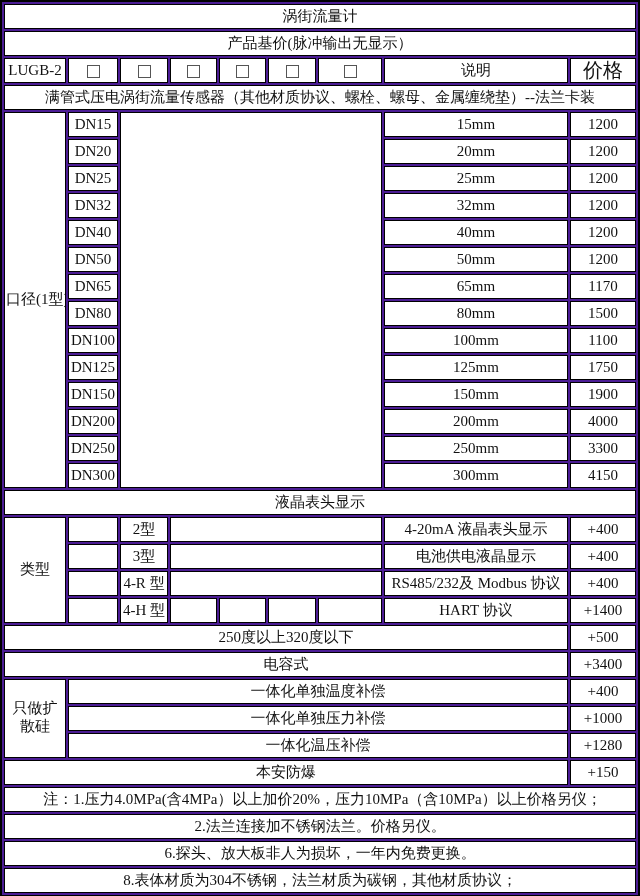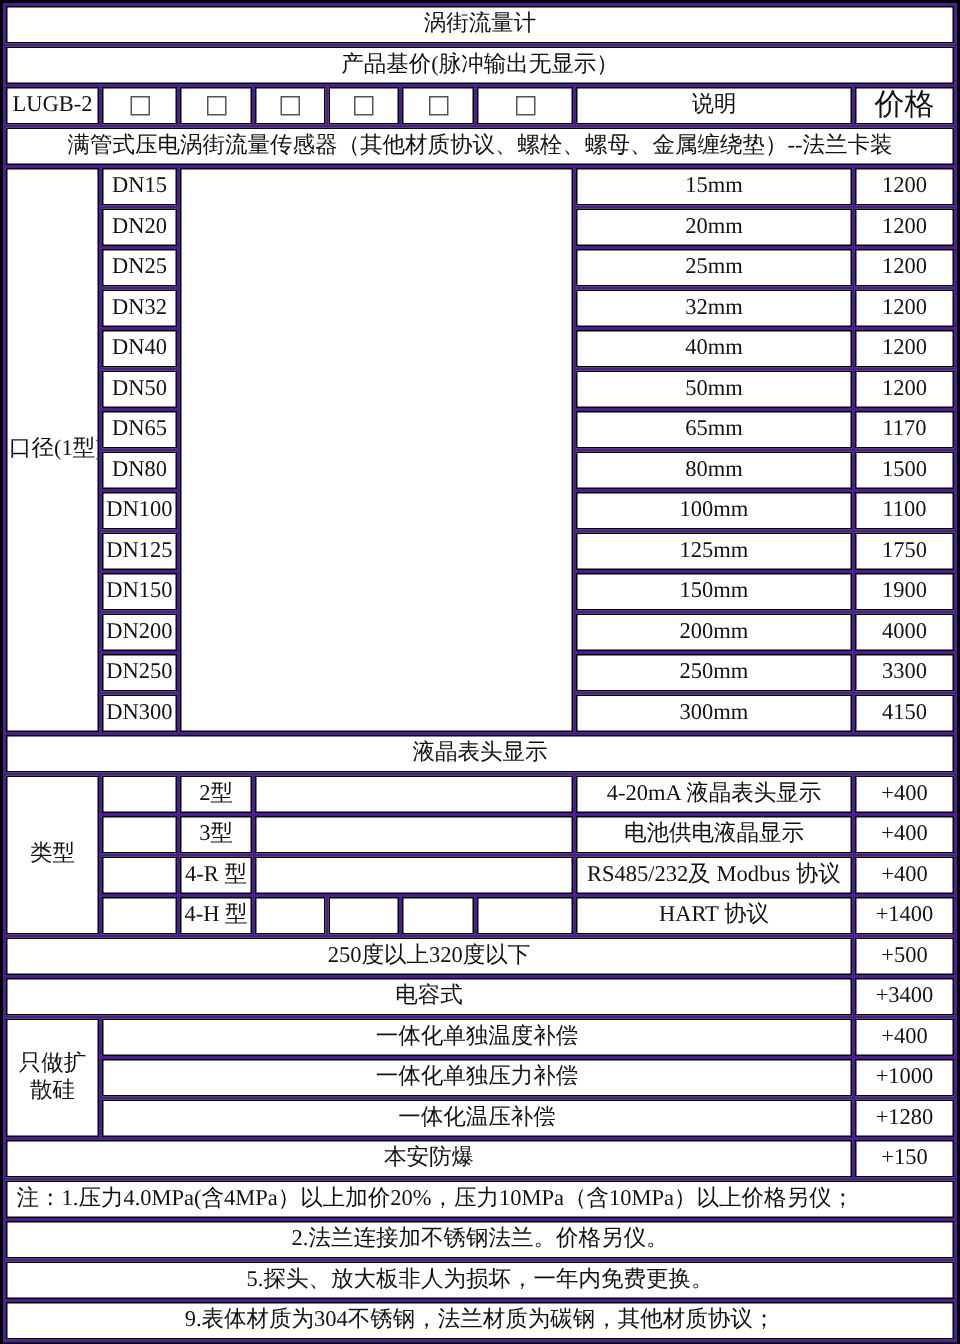--- a/index.html
+++ b/index.html
@@ -21,21 +21,21 @@
     vertical-align:middle;
     font-size:15px;
     line-height:1.15;
     padding:0 1px;
     overflow:hidden;
     white-space:nowrap;
     background:#fff;
   }
   td.wrap { white-space:normal;font-family:Liberation Mono, monospace; }
   td.price-head { font-size:20px; }
-  td.left { text-align:left; padding-left:6px; }
+  td.left { text-align:center; padding-left:6px; }
   .cb {
     display:inline-block;
     width:11px; height:11px;
     border:1px solid #555;
     background:#fff;
     vertical-align:middle;
   }
 </style>
 </head>
 <body>
@@ -212,19 +212,19 @@
       <td>+150</td>
     </tr>
 
     <tr>
       <td colspan="9" class="left">注：1.压力4.0MPa(含4MPa）以上加价20%，压力10MPa（含10MPa）以上价格另仪；</td>
     </tr>
     <tr>
       <td colspan="9">2.法兰连接加不锈钢法兰。价格另仪。</td>
     </tr>
     <tr>
-      <td colspan="9">5.探头、放大板非人为损坏，一年内免费更换。</td>
-    </tr>
-    <tr>
-      <td colspan="9">9.表体材质为304不锈钢，法兰材质为碳钢，其他材质协议；</td>
+      <td colspan="9">6.探头、放大板非人为损坏，一年内免费更换。</td>
+    </tr>
+    <tr>
+      <td colspan="9">8.表体材质为304不锈钢，法兰材质为碳钢，其他材质协议；</td>
     </tr>
   </tbody>
 </table>
 
 </body></html>

